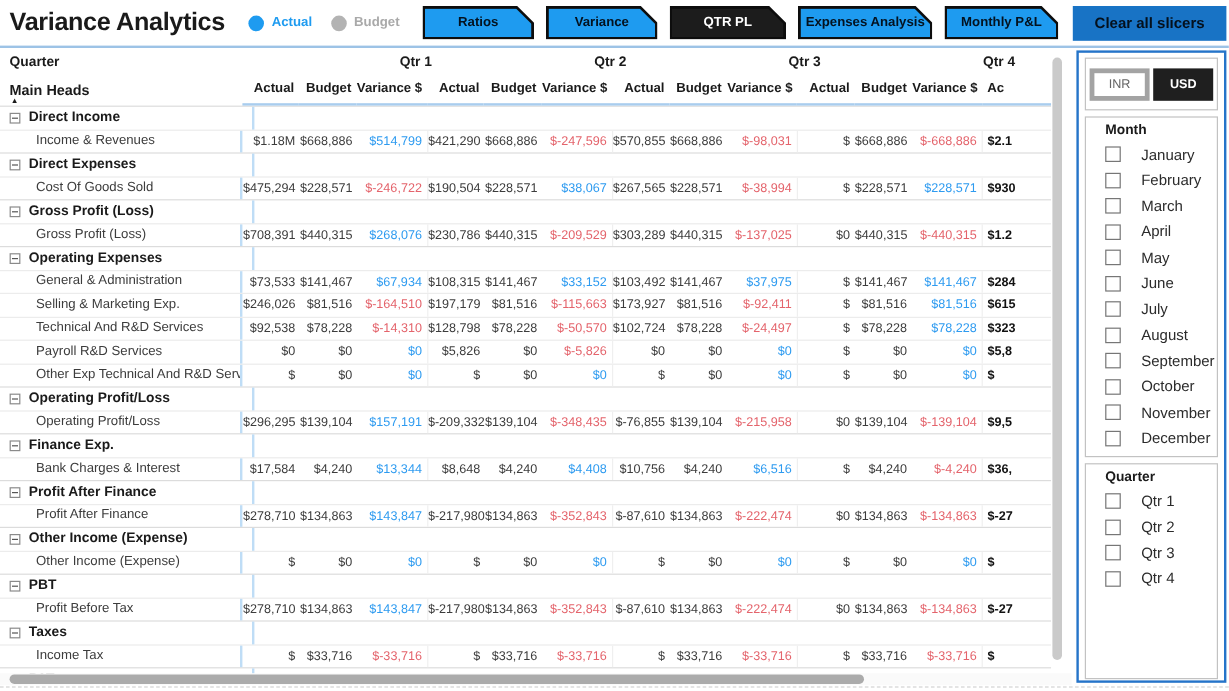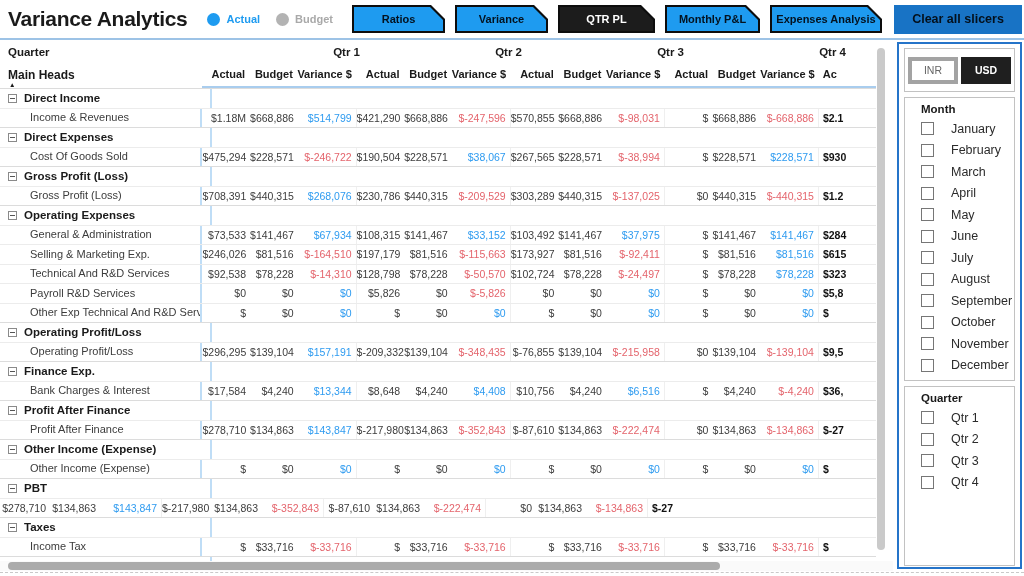--- a/index.html
+++ b/index.html
@@ -99,25 +99,25 @@
   <div class="navwrap" id="navwrap">
       <div class="navbtn" style="width: 93px;">
         <span class="inner">Ratios</span>
       </div>
       <div class="navbtn" style="width: 93px;">
         <span class="inner">Variance</span>
       </div>
       <div class="navbtn active" style="width: 97px;">
         <span class="inner">QTR PL</span>
       </div>
+      <div class="navbtn" style="width: 112px;">
+        <span class="inner">Expenses Analysis</span>
+      </div>
       <div class="navbtn" style="width: 95px;">
         <span class="inner">Monthly P&amp;L</span>
-      </div>
-      <div class="navbtn" style="width: 112px;">
-        <span class="inner">Expenses Analysis</span>
       </div>
     </div>
   <div class="clearbtn">Clear all slicers</div>
 </div>
 <div class="accentline"></div>
 
 <div class="matrix">
   <div class="hrow1" id="hrow1">
     <div class="corner">Quarter</div>
   <div class="qcell">Qtr 1</div>
@@ -409,20 +409,23 @@
         <div class="vcell cv vpos">$0</div>
         <div class="tcell">$</div>
       </div>
       <div class="trow group">
         <div class="lcell">
           <span class="collapse"></span>
           <span class="ltext">PBT</span>
         </div>
       </div>
       <div class="trow data">
+        <div class="lcell">
+          <span class="ltext">Profit Before Tax</span>
+        </div>
         <div class="vcell ca">$278,710</div>
         <div class="vcell cb2">$134,863</div>
         <div class="vcell cv vpos">$143,847</div>
         <div class="vcell ca">$-217,980</div>
         <div class="vcell cb2">$134,863</div>
         <div class="vcell cv vneg">$-352,843</div>
         <div class="vcell ca">$-87,610</div>
         <div class="vcell cb2">$134,863</div>
         <div class="vcell cv vneg">$-222,474</div>
         <div class="vcell ca">$0</div>

